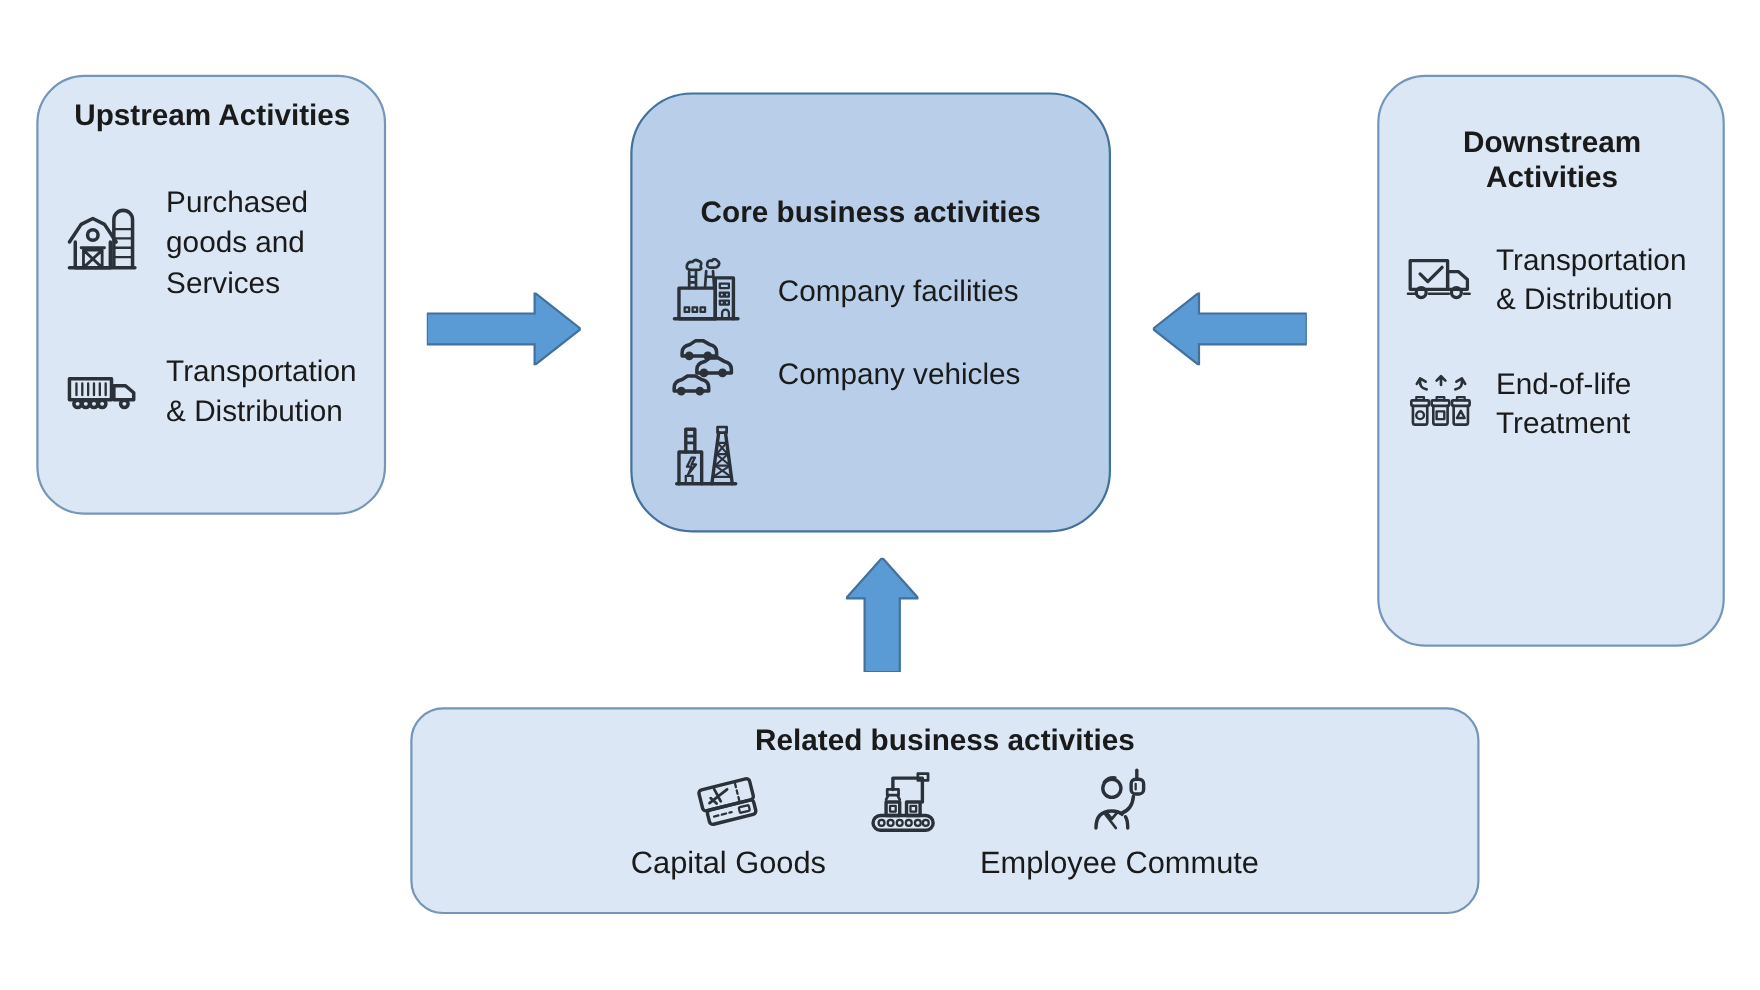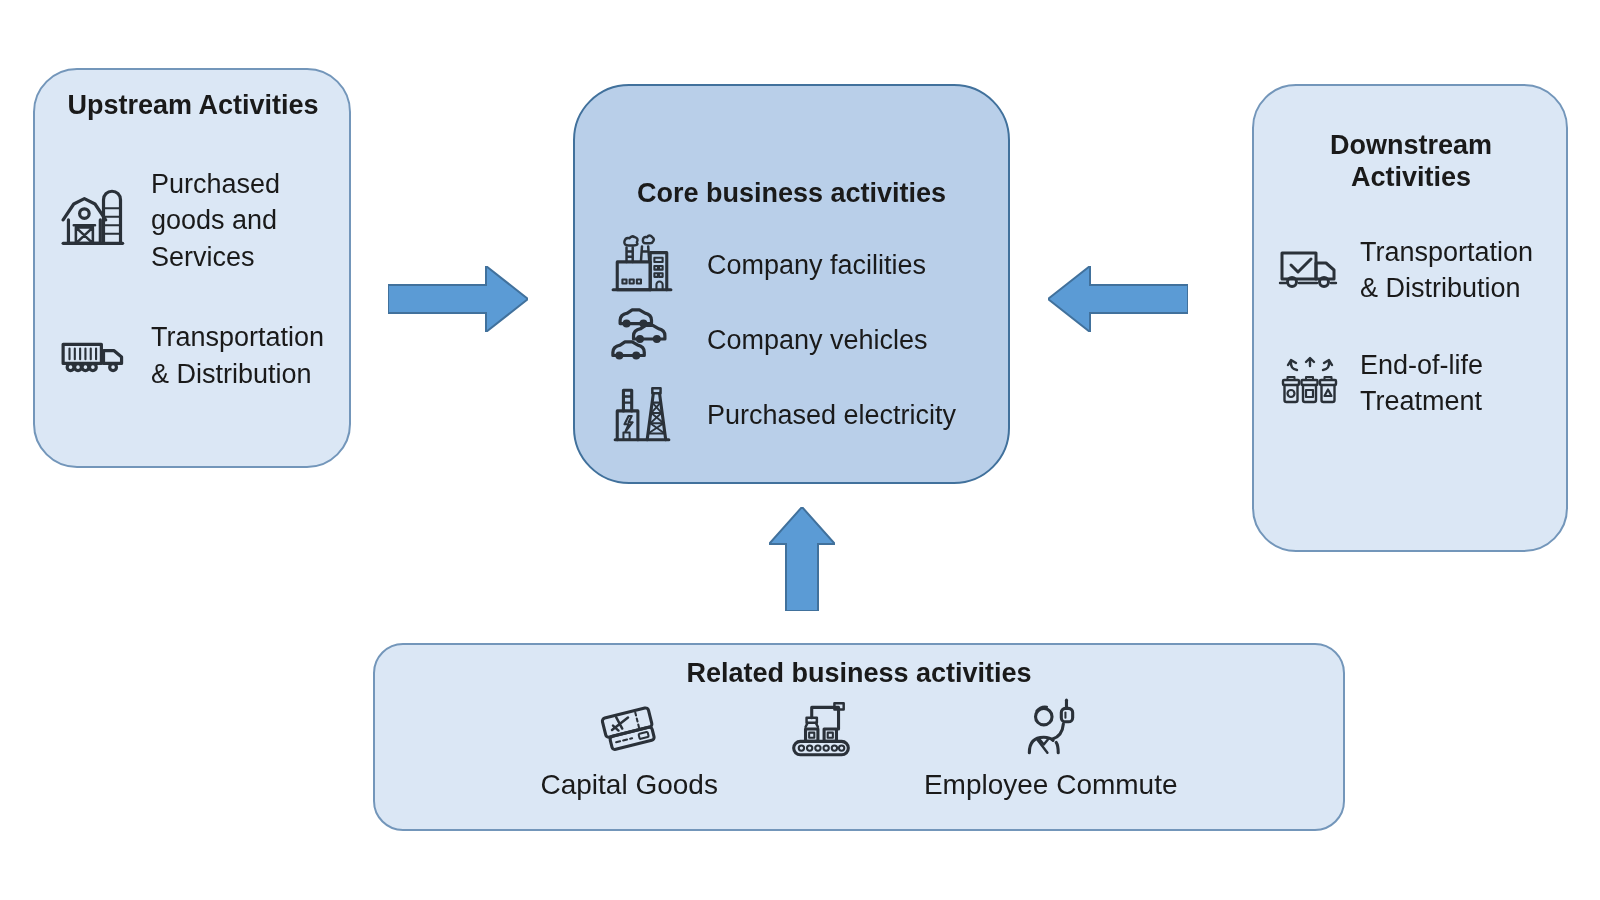--- a/index.html
+++ b/index.html
@@ -27,28 +27,28 @@
   #upstream .vitem .icon{width:68px;height:68px;}
   #up-item-0{margin-top:44px;}
   #up-item-1{margin-top:44px;}
 
   #core{left:573px;top:84px;width:437px;height:400px;padding-top:92px;}
   .core-row{display:flex;align-items:center;height:70px;padding-left:32px;gap:30px;}
   .core-row .icon{width:70px;height:66px;}
   #core-row-0{margin-top:20px;}
   #core-row-1,#core-row-2{margin-top:5px;}
 
-  #downstream{left:1252px;top:84px;width:316px;height:468px;padding:44px 18px 0 20px;}
+  #downstream{left:1252px;top:68px;width:316px;height:520px;padding:44px 18px 0 20px;}
   #downstream .vitem{gap:14px;}
   #downstream .vitem .icon{width:72px;height:64px;}
   #down-item-0{margin-top:40px;}
   #down-item-1{margin-top:40px;}
 
   #related{left:345px;top:643px;width:972px;height:188px;border-radius:30px;padding-top:13px;margin-left:28px;}
-  #related-row{display:flex;justify-content:center;gap:70px;margin-top:5px;}
+  #related-row{display:flex;justify-content:center;gap:37px;margin-top:5px;}
   .rel-col{display:flex;flex-direction:column;align-items:center;}
   .rel-col .icon{width:66px;height:66px;}
   .rel-label{font-size:28px;margin-top:8px;white-space:nowrap;}
 
   .arrow{position:absolute;}
   .arrow polygon{fill:var(--arrow-fill,#5b9bd5);stroke:var(--arrow-border,#41719c);stroke-width:2;stroke-linejoin:miter;}
 </style>
 </head>
 <body>
 
@@ -145,21 +145,20 @@
           <path d="M8 56 V28 H28 V56"></path>
           <path d="M19 33 l-4 8 h4 l-3 7 l7 -9 h-4 l3 -6 Z" stroke-width="2"></path>
           <rect x="14" y="49" width="6" height="7" stroke-width="2"></rect>
           <rect x="42" y="6" width="8" height="5" stroke-width="2.4"></rect>
           <path d="M43 11 L37 56 M49 11 L55 56"></path>
           <path d="M42 20 H50 M41 30 H51 M40 40 H53 M38 50 H54" stroke-width="2"></path>
           <path d="M42 20 L51 30 M50 20 L41 30 M41 30 L53 40 M51 30 L40 40 M40 40 L54 50 M53 40 L38 50" stroke-width="1.8"></path>
           <path d="M6 56 H58"></path>
         </svg>
       </span>
-      <span class="label">Purchased electricity</span>
     </div>
   </section>
 
   <section class="box light" id="downstream">
     <h2 class="title">Downstream
 Activities</h2>
     <div class="vitem" id="down-item-0">
       <span class="icon">
         <svg class="ic" viewBox="0 0 64 64">
           <path d="M4 41 V15 H38 V41 Z"></path>

